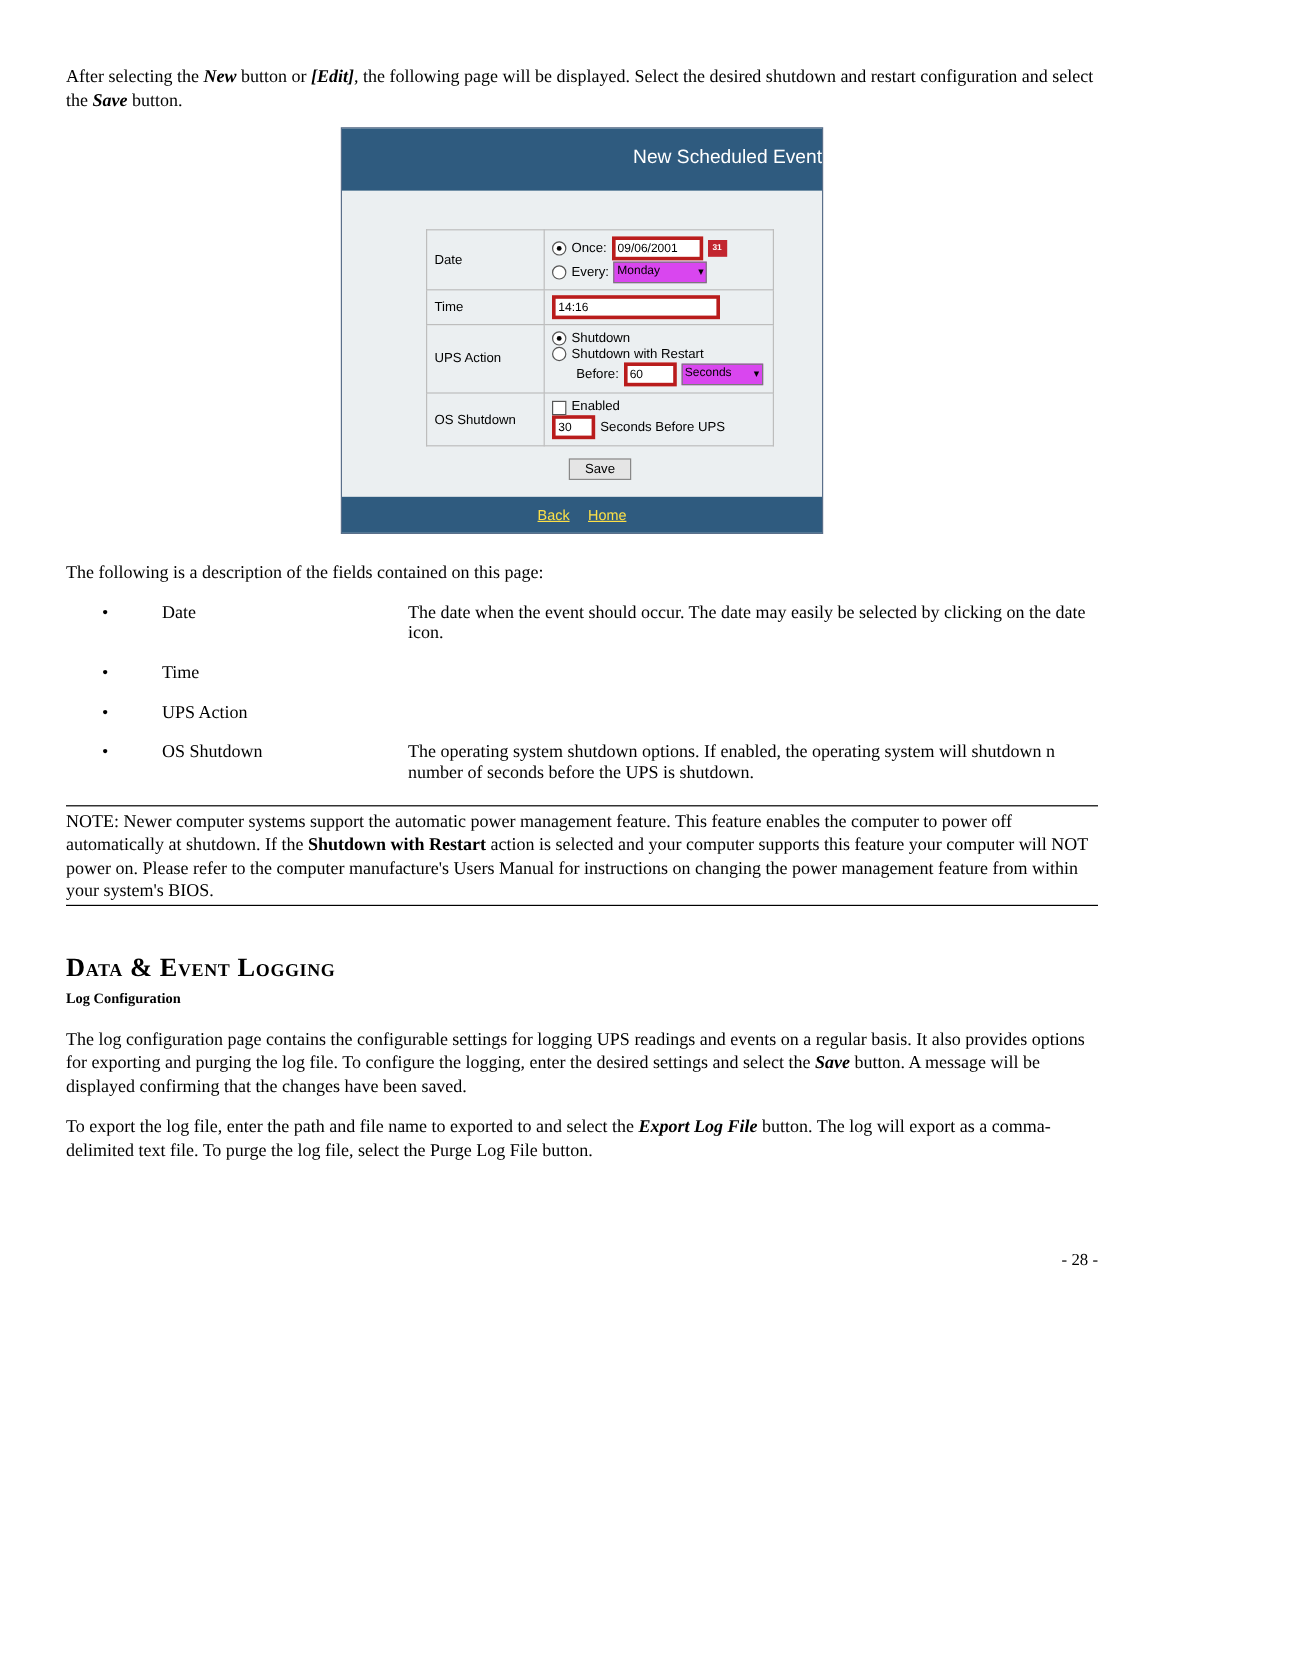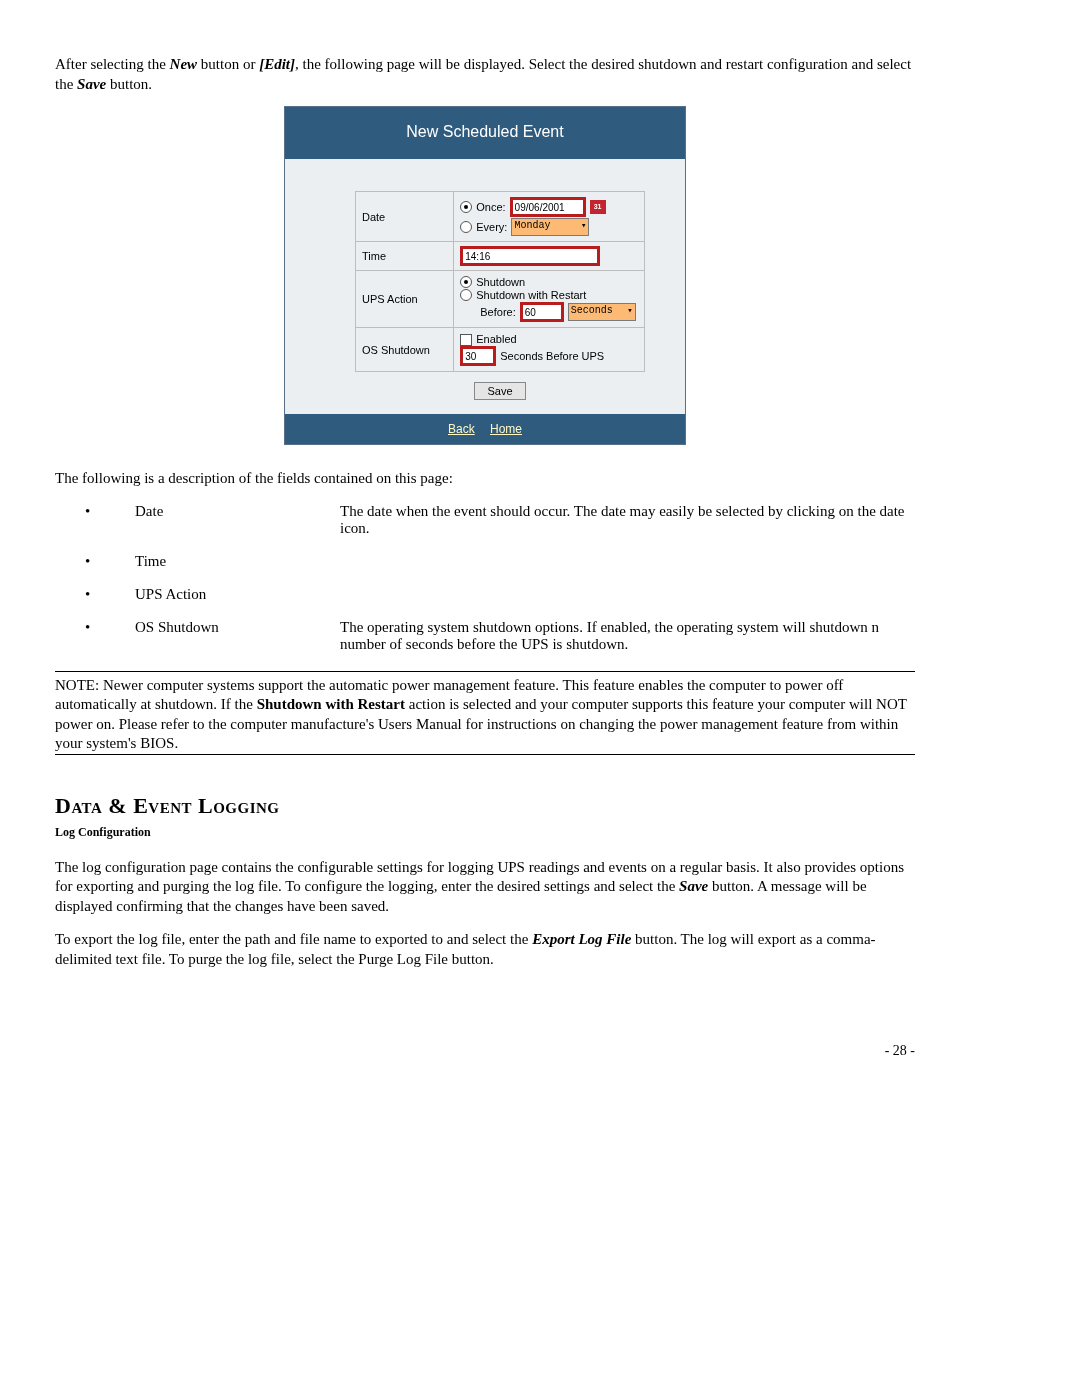--- a/index.html
+++ b/index.html
@@ -25,21 +25,21 @@
   .app {
     width: 400px;
     border: 1px solid #5a6f8a;
     font-family: Arial, Helvetica, sans-serif;
     font-size: 12px;
     color: #000;
   }
   .app-title {
     background: #2f5b7f;
     color: #fff;
-    text-align: center;
+    text-align: right;
     padding: 16px 0 18px 0;
     font-size: 16px;
   }
   .app-body {
     background: #ebeff1;
     padding: 32px 40px 10px 70px;
   }
   .form-table { width: 100%; border-collapse: collapse; }
   .form-table td {
     border: 1px solid #bdbdbd;
@@ -65,26 +65,25 @@
     border: 3px solid #b91c1c;
     font-size: 10px;
     padding: 0 2px;
     height: 14px;
     background: #fff;
   }
   .sel {
     border: 1px solid #7a7a7a;
     font-size: 10px;
     height: 16px;
-    background: #fdba74;
+    background: #d946ef;
     padding: 0 14px 0 2px;
     position: relative;
     display: inline-block;
     line-height: 14px;
-    font-family: Liberation Mono, monospace;
   }
   .sel::after {
     content: "▾"; position: absolute; right: 2px; top: 0; font-size: 9px;
   }
   .cal-icon {
     width: 16px; height: 14px; background: #c2252f;
     display: inline-block; font-size: 7px; color: #fff;
     text-align: center; line-height: 14px; font-weight: bold;
   }
   .bold12 { font-weight: normal; }
@@ -94,21 +93,21 @@
     display: inline-block; margin: 10px 0 4px 0;
   }
   .app-footer {
     background: #2f5b7f;
     color: #fff;
     text-align: center;
     padding: 8px 0;
     font-size: 12px;
   }
   .app-footer a {
-    color: #fef9c3; text-decoration: underline; margin: 0 6px;
+    color: #fde047; text-decoration: underline; margin: 0 6px;
   }
 
   
   .desc-list { margin: 10px 0 18px 0; }
   .desc-row { display: flex; margin: 0 0 16px 0; }
   .desc-bullet { width: 50px; padding-left: 30px; }
   .desc-term { width: 205px; }
   .desc-text { flex: 1; }
 
   hr.rule { border: none; border-top: 1px solid #000; margin: 0; }

